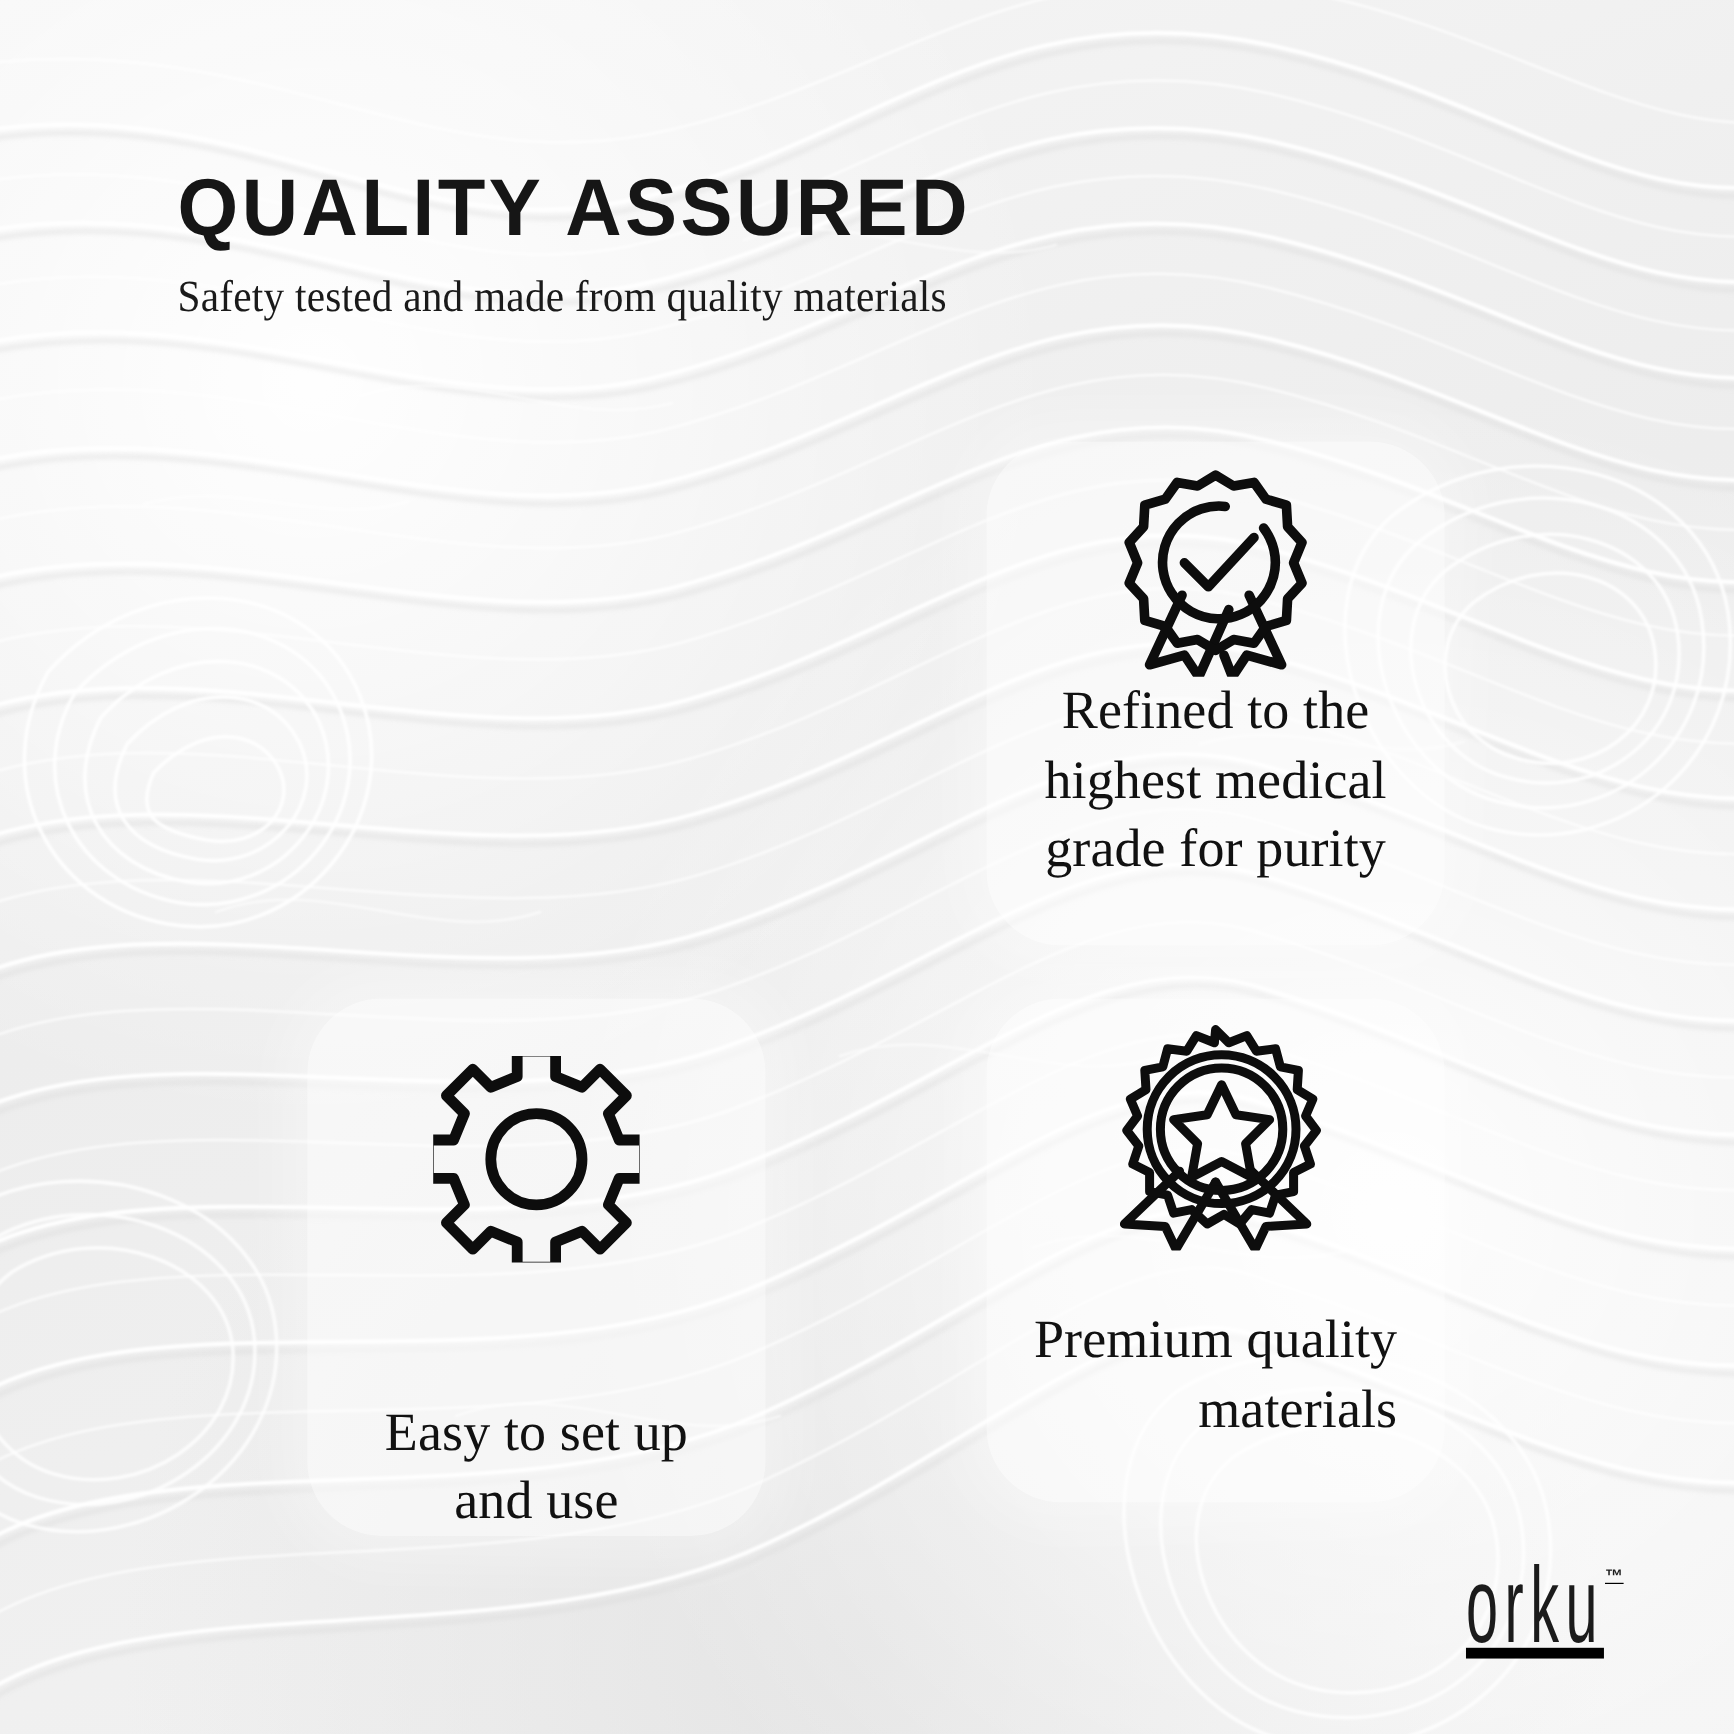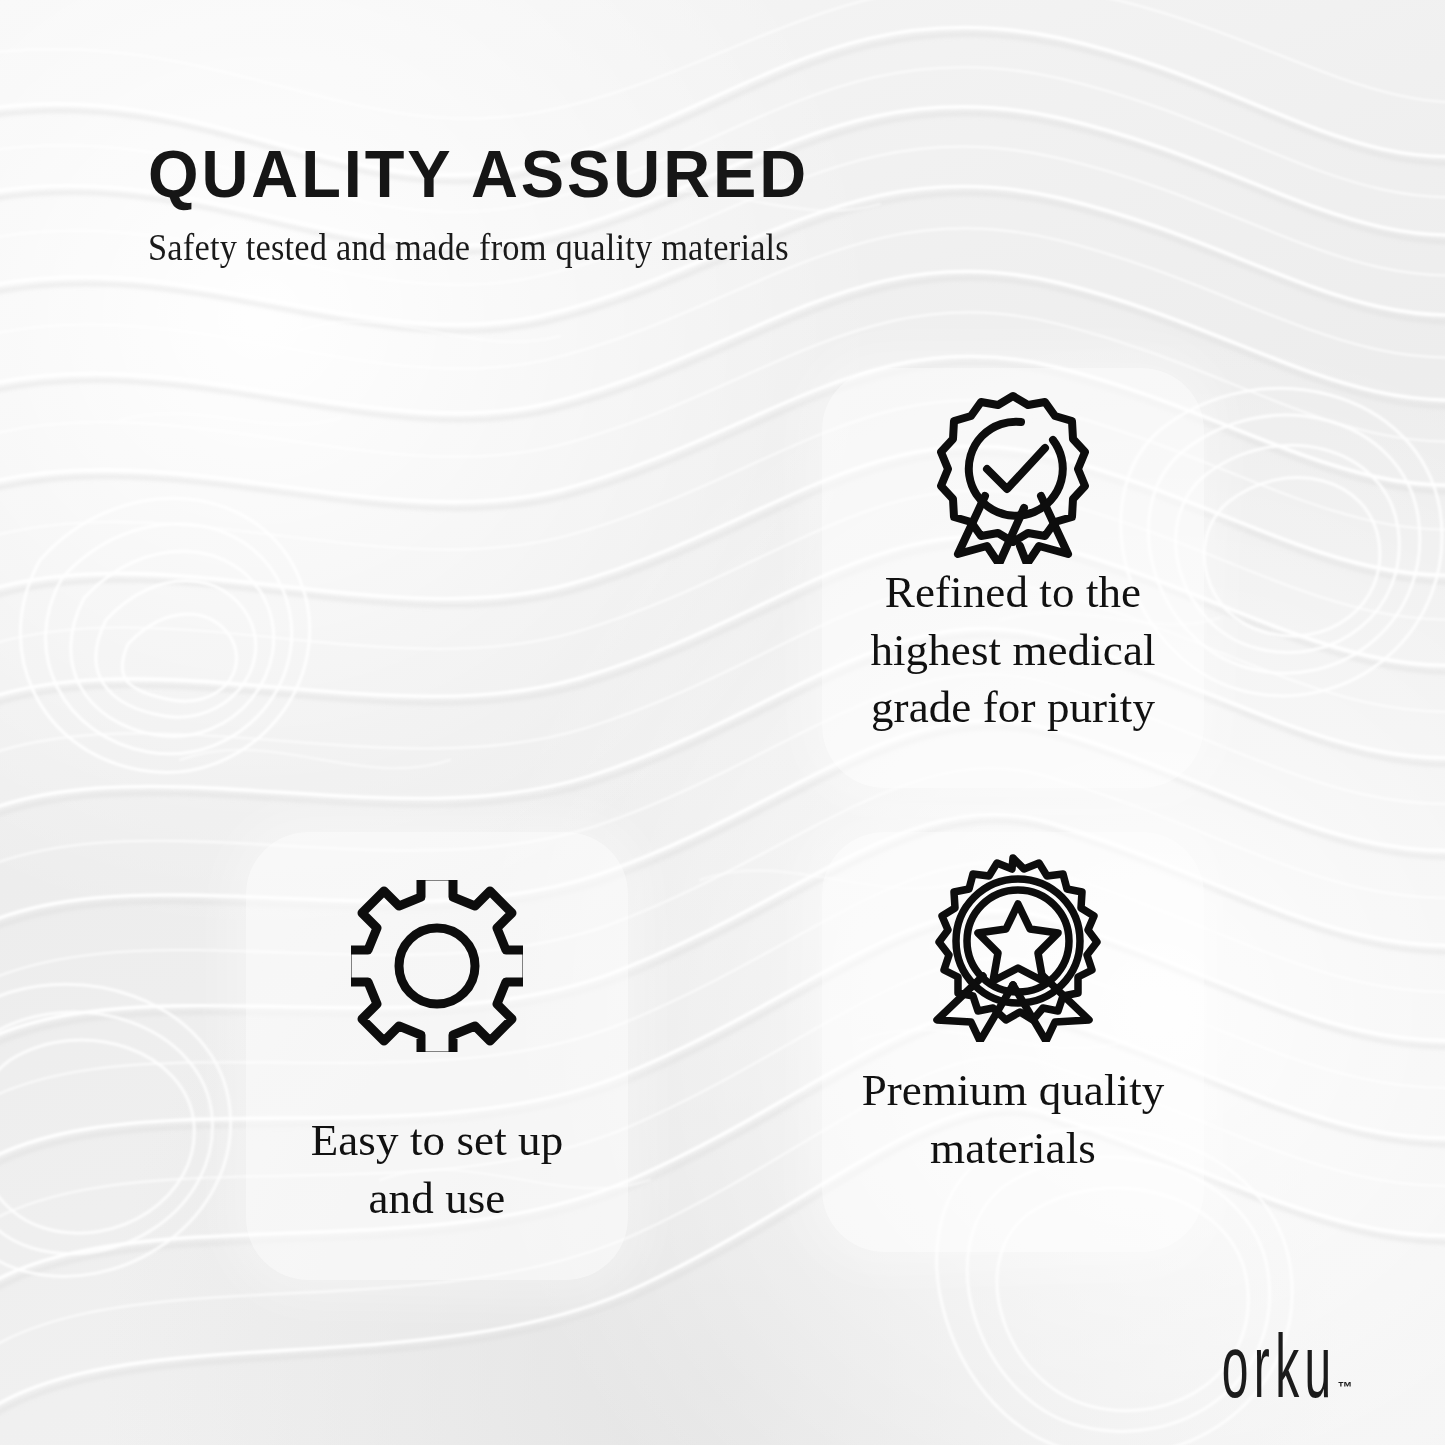--- a/index.html
+++ b/index.html
@@ -91,23 +91,24 @@
     color: #1a1a1a;
     line-height: 1.0;
     transform: scaleX(0.93);
     transform-origin: left center;
   }
 
   
   #logo {
     position: absolute;
     right: 92px;
-    bottom: 36px;
+    bottom: 64px;
     display: flex;
-    align-items: flex-end;
+    align-items: flex-start;
+    text-decoration: underline;
   }
 
   #logo-word {
     font-family: "Liberation Sans Narrow", "Liberation Sans", sans-serif;
     font-weight: 400;
     font-size: 80px;
     letter-spacing: 9px;
     color: #1b1b1b;
     line-height: 0.95;
     transform: scaleX(0.60) scaleY(1.12);
@@ -256,21 +257,21 @@
                  A 47 47 0 1 0 128 52"></path>
 
         <path d="M 62 81 L 82 101 L 120 60"></path>
       </g>
     </svg>
     <div class="card-text" style="">Refined to the
 highest medical
 grade for purity</div>
   </div>
 
-  <div class="card" style="left:246px; top:832px; width:382px; height:400px; padding-top:48px;">
+  <div class="card" style="left:256px; top:832px; width:382px; height:400px; padding-top:48px;justify-content:space-between;">
     <svg class="card-icon" width="172" height="172" viewBox="0 0 172 172">
       <g fill="none" stroke="#0d0d0d" stroke-width="9" stroke-linecap="round" stroke-linejoin="round">
 
         <path d="M 70 10 L 102 10 L 102 31
                  L 124 40 L 139 25 L 161 47 L 146 62
                  L 155 84 L 176 84 L 176 116 L 155 116
                  L 146 138 L 161 153 L 139 175 L 124 160
                  L 102 169 L 102 190 L 70 190 L 70 169
                  L 48 160 L 33 175 L 11 153 L 26 138
                  L 17 116 L -4 116 L -4 84 L 17 84
@@ -302,21 +303,21 @@
                  L 72 11 L 87 17 Z"></path>
 
         <circle cx="93" cy="89" r="62"></circle>
 
         <circle cx="93" cy="89" r="51"></circle>
 
         <path d="M 93 52 L 105 77 L 133 81 L 113 101 L 118 129
                  L 93 116 L 68 129 L 73 101 L 53 81 L 81 77 Z"></path>
       </g>
     </svg>
-    <div class="card-text" style="margin-top:20px;">Premium quality
+    <div class="card-text" style="margin-top:46px;text-align:right;">Premium quality
 materials</div>
   </div>
 
   <div id="logo">
     <span id="logo-word">orku</span>
     <span id="logo-tm">™</span>
   </div>
 
 </div>
 

